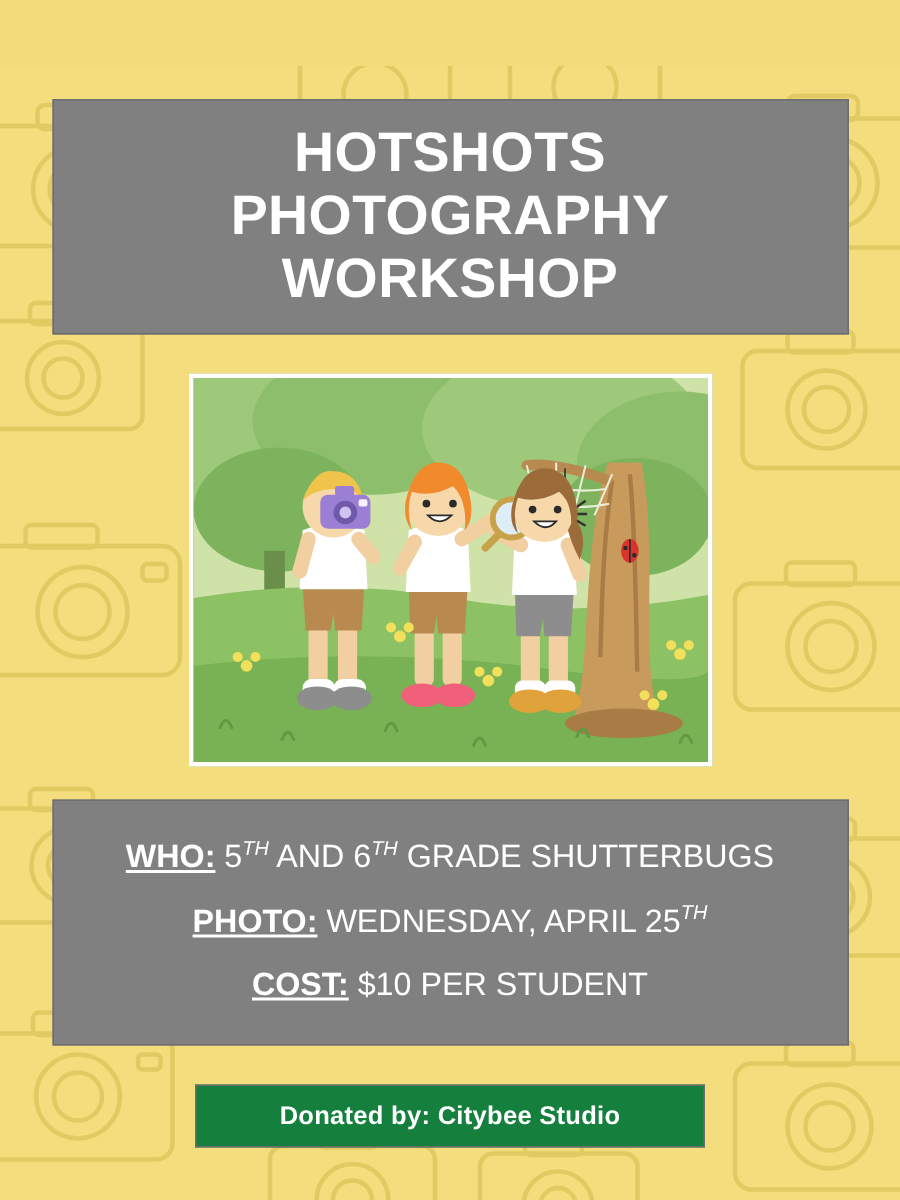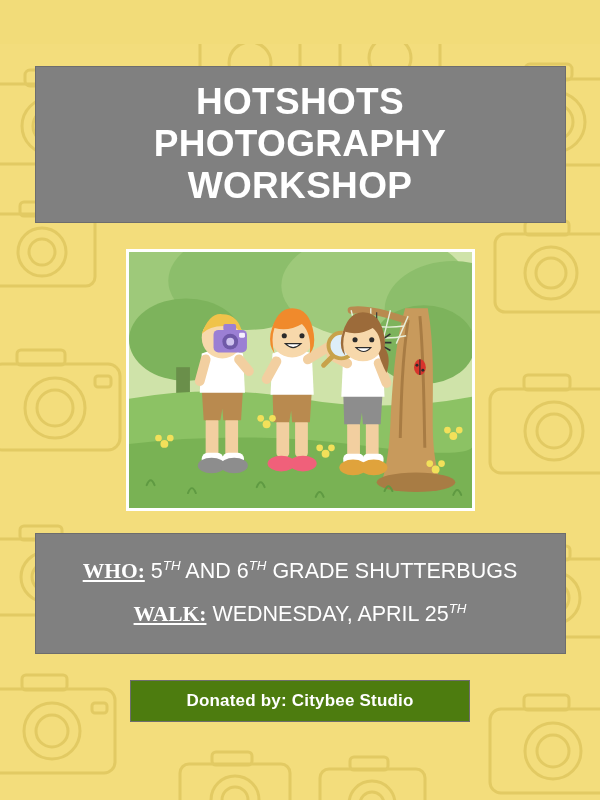--- a/index.html
+++ b/index.html
@@ -82,34 +82,33 @@
   .detail-line {
     font-size: 21.5px;
     line-height: 1.42;
     margin-bottom: 12px;
     font-weight: normal;
   }
   .detail-line:last-child { margin-bottom: 0; }
   .detail-line .lbl {
     font-weight: bold;
     text-decoration: underline;
-    font-family: Liberation Serif, serif;
   }
   .detail-line sup {
     font-size: 0.62em;
     vertical-align: super;
     line-height: 0;
     font-style: italic;
   }
 
   
   .donated-band {
     margin-top: 26px;
     width: 340px;
-    background: #4d7c0f;
+    background: #15803d;
     border: 1px solid #6d6d6d;
     padding: 10px 14px;
     text-align: center;
   }
   .donated-band .donated-text {
     color: #ffffff;
     font-weight: bold;
     font-size: 17px;
     letter-spacing: 0.2px;
   }
@@ -348,21 +347,24 @@
           <path d="M18 238 q4 -10 8 0 M60 246 q4 -10 8 0 M130 240 q4 -10 8 0 M190 250 q4 -10 8 0 M260 244 q4 -10 8 0 M330 248 q4 -10 8 0"></path>
         </g>
       </svg>
     </div>
 
     <div class="details-band">
       <div class="detail-line">
         <span class="lbl">WHO:</span><span> 5<sup>TH</sup> AND 6<sup>TH</sup> GRADE SHUTTERBUGS</span>
       </div>
       <div class="detail-line">
-        <span class="lbl">WALK:</span><span> WEDNESDAY, APRIL 25<sup>TH</sup></span>
+        <span class="lbl">PHOTO:</span><span> WEDNESDAY, APRIL 25<sup>TH</sup></span>
+      </div>
+      <div class="detail-line">
+        <span class="lbl">COST:</span><span> $10 PER STUDENT</span>
       </div>
     </div>
 
     <div class="donated-band">
       <div class="donated-text">Donated by: Citybee Studio</div>
     </div>
 
   </div>
 </div>
 

